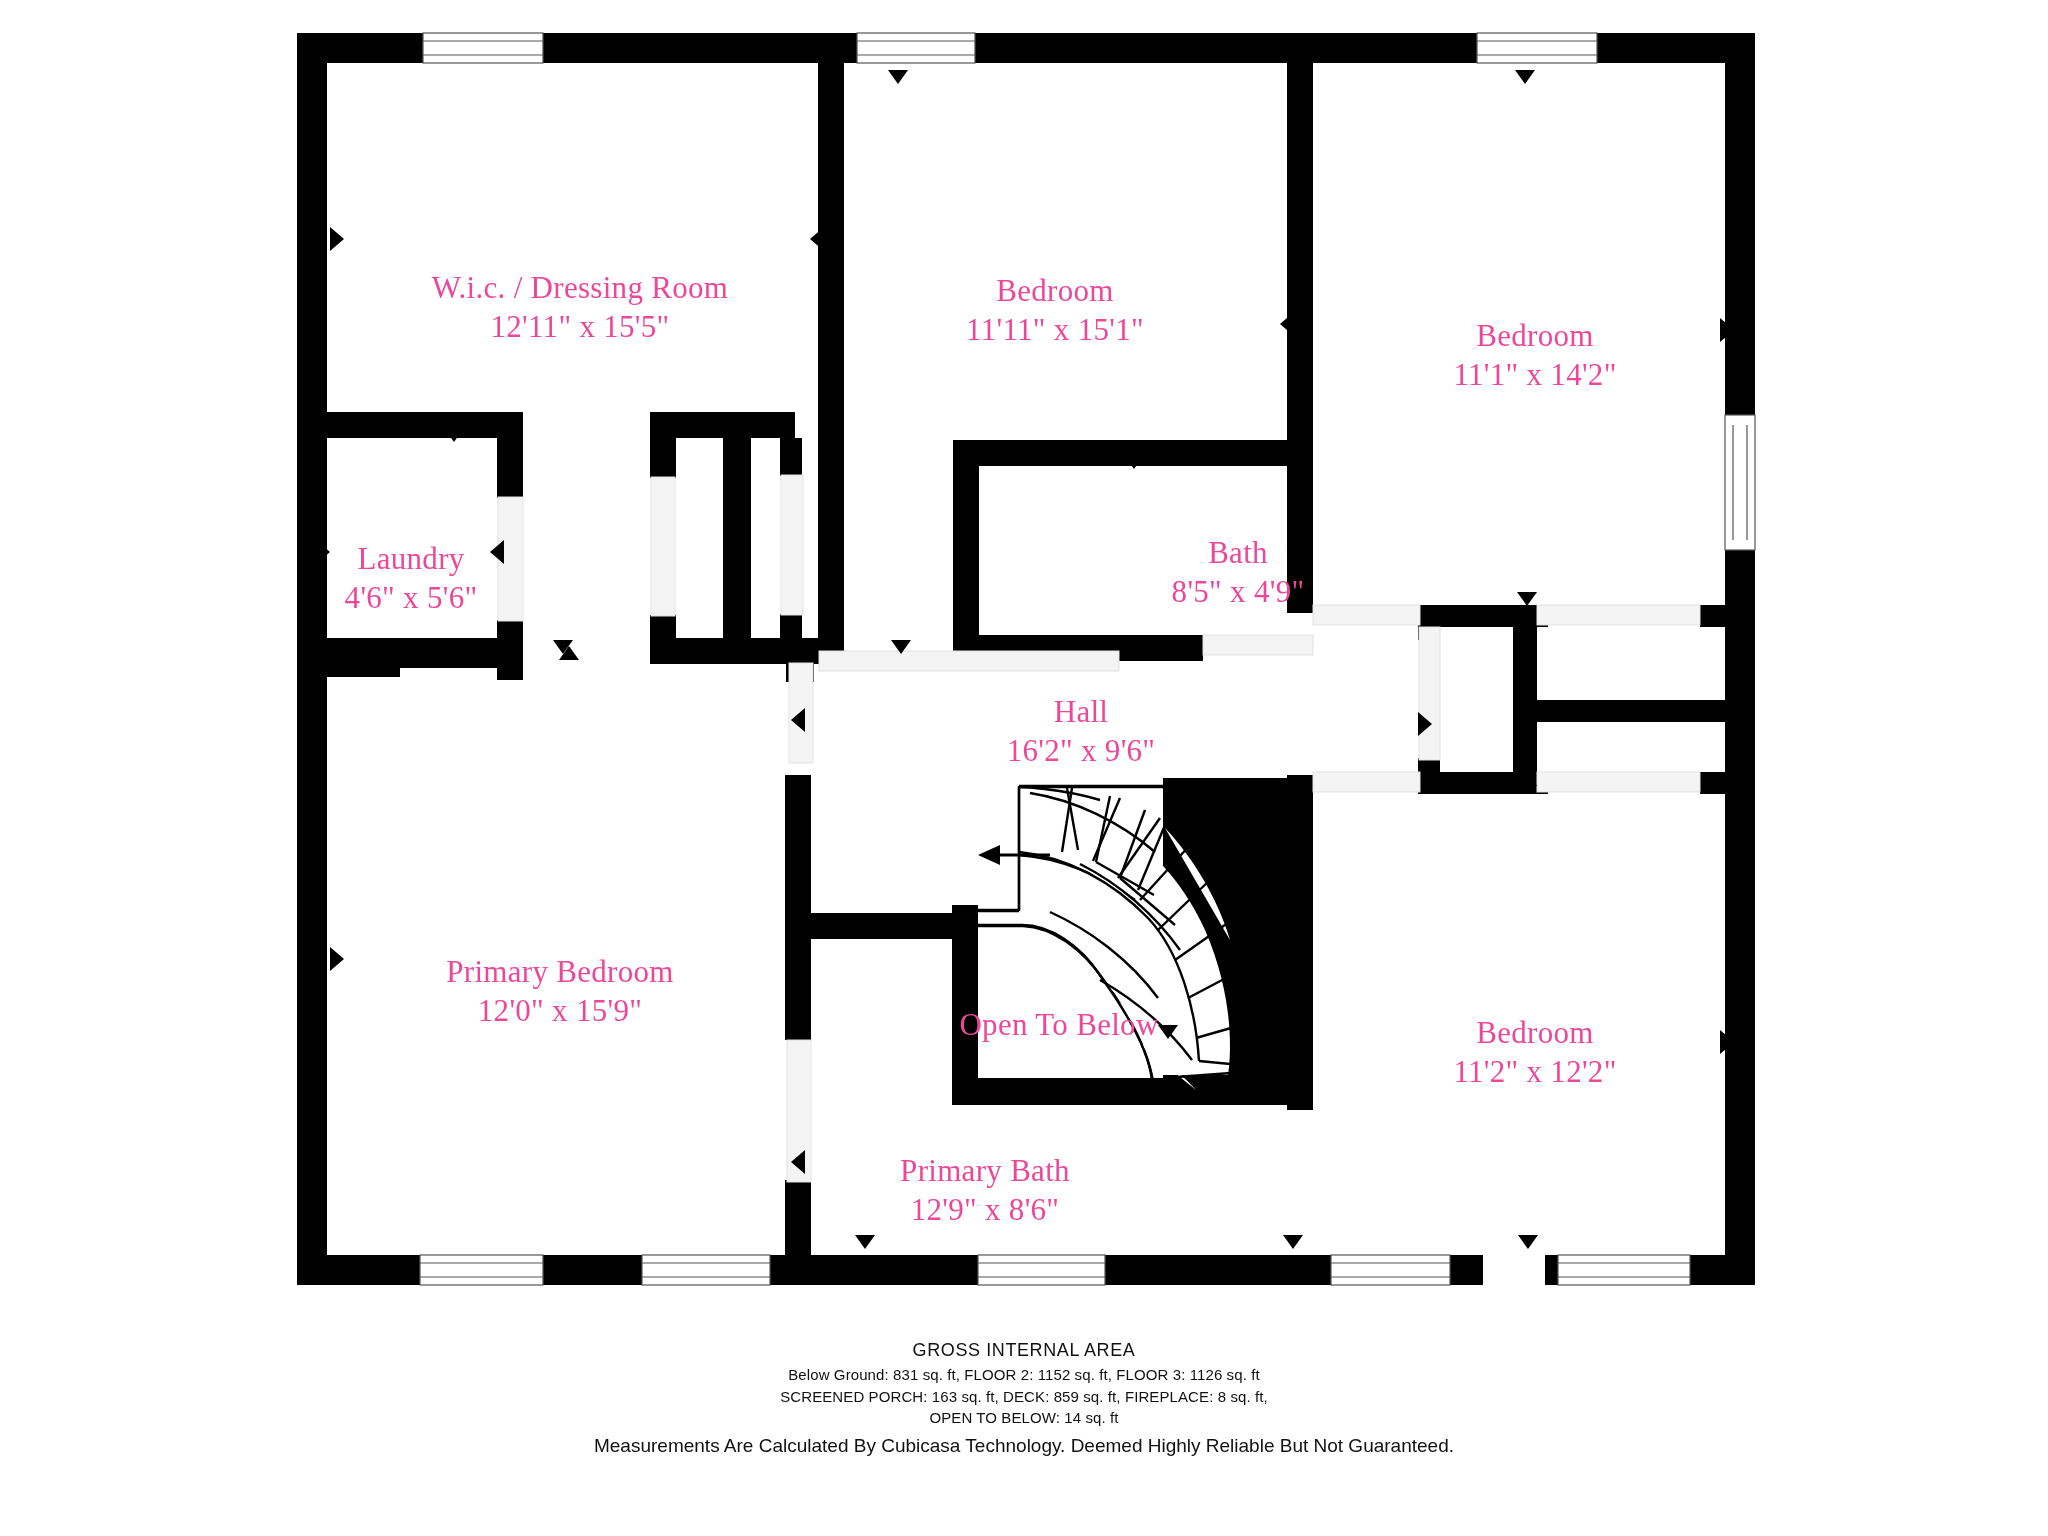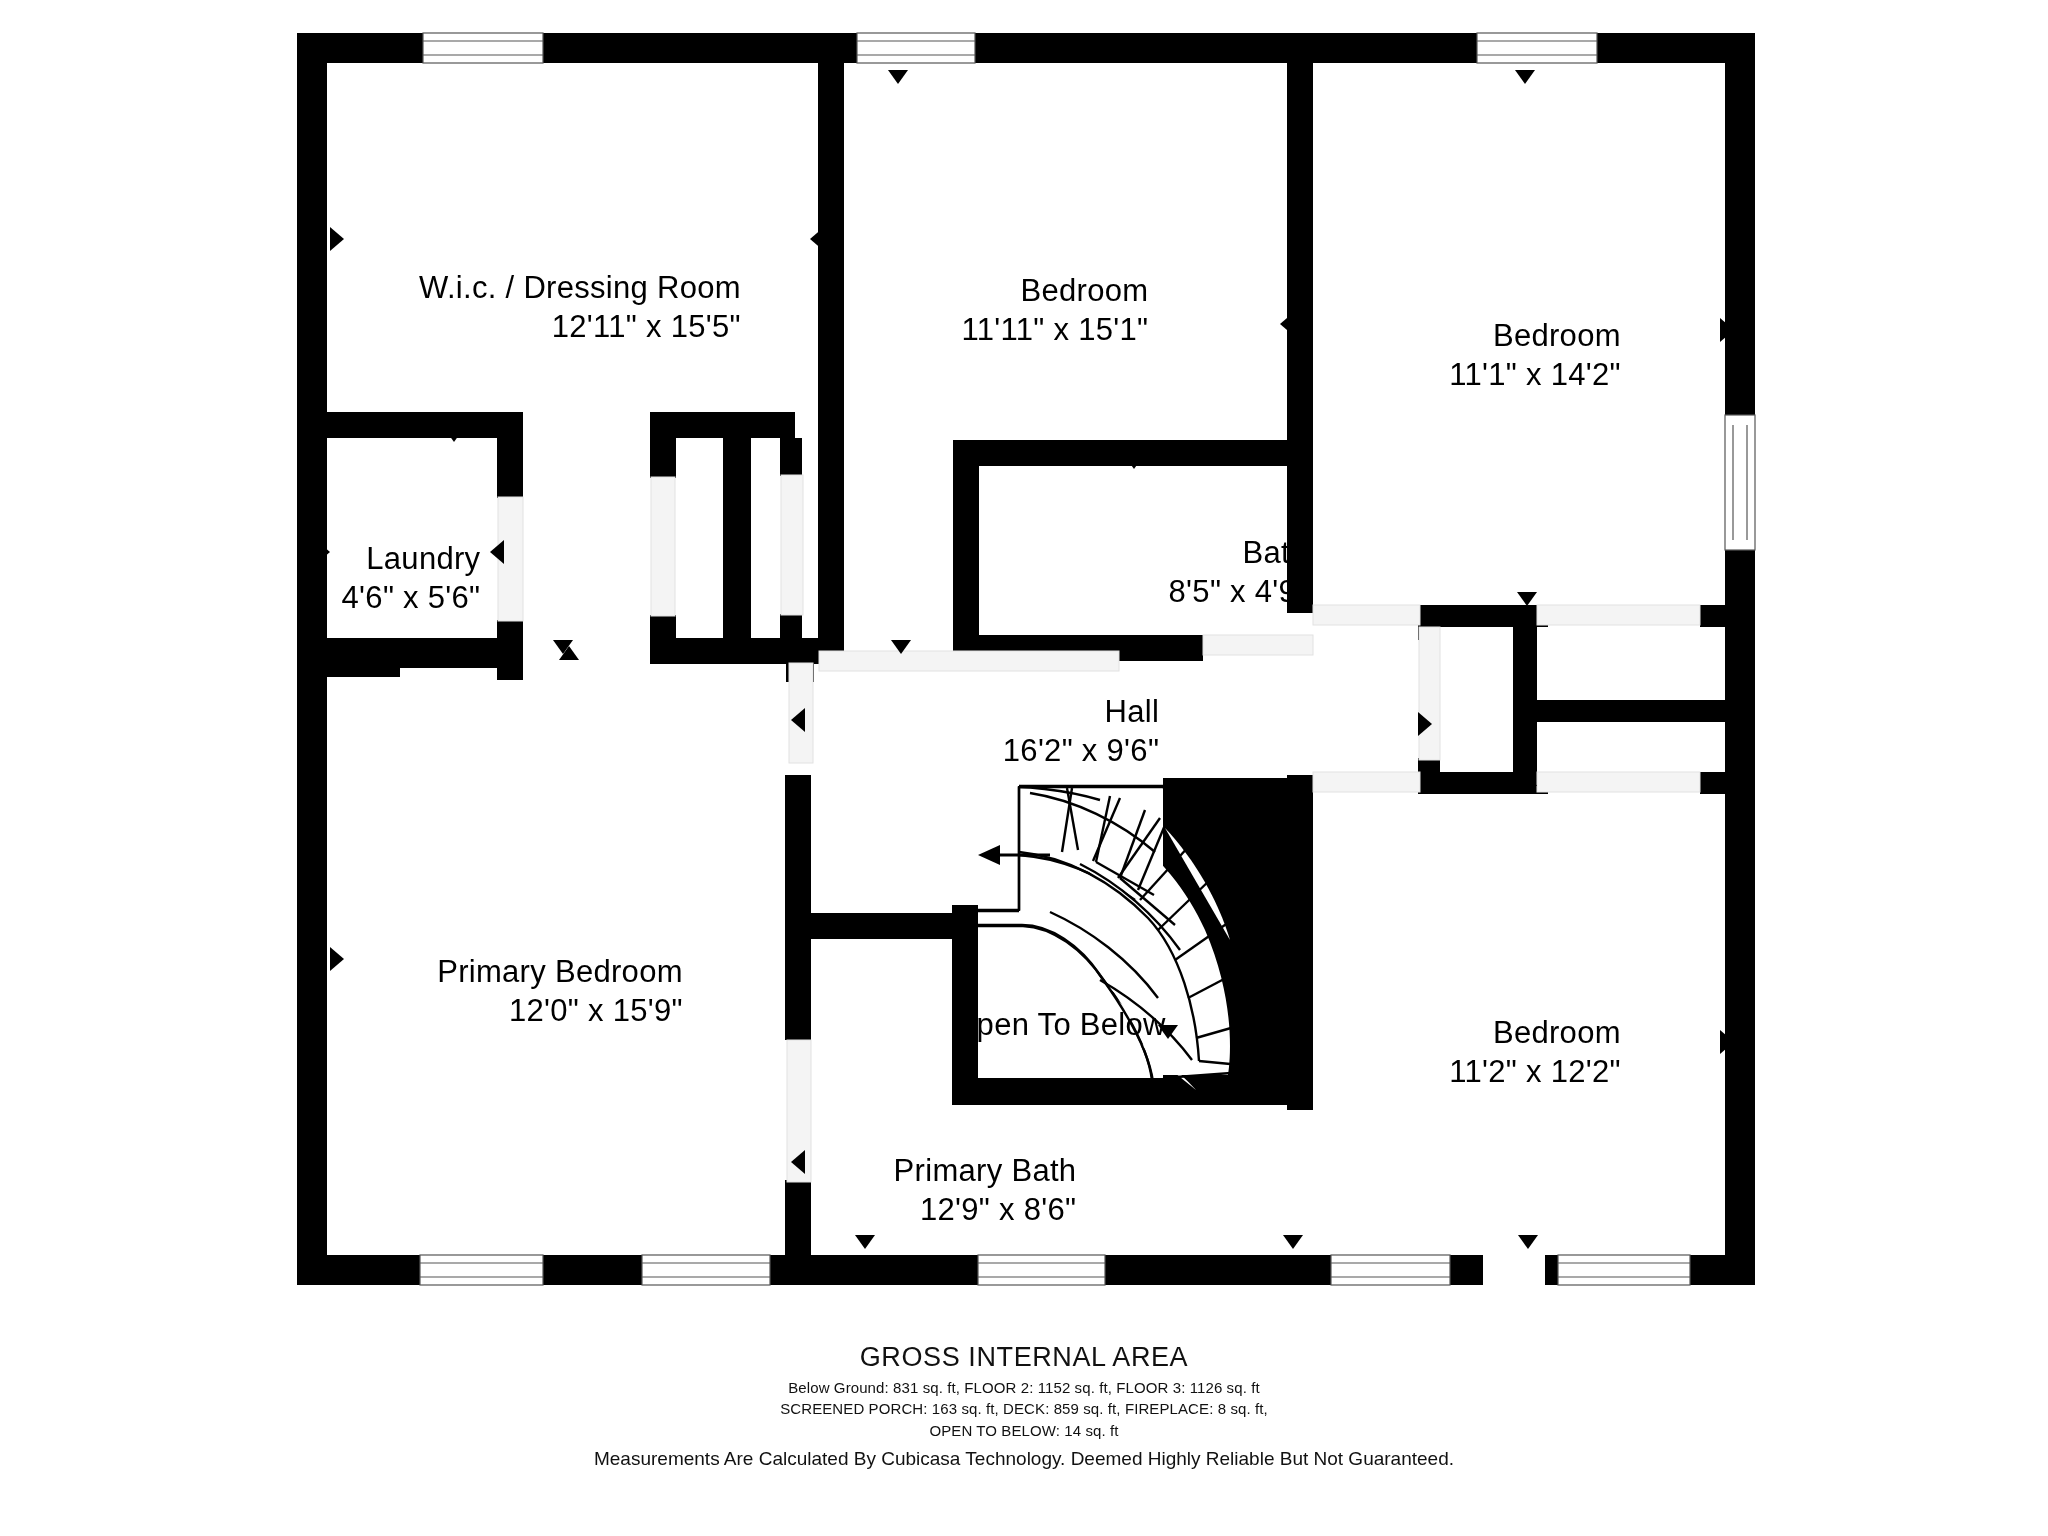--- a/index.html
+++ b/index.html
@@ -28,26 +28,26 @@
     width: 2048px;
     height: 1320px;
   }
   #plan-svg {
     position: absolute;
     left: 0;
     top: 0;
   }
   .room-label {
     position: absolute;
-    text-align: right;
+    text-align: center;
     line-height: 1.26;
     white-space: nowrap;
-    color: #000000;
+    color: #ec4899;
     transform: translate(-50%, -50%);
-    font-family: Liberation Sans, sans-serif;
+    font-family: Liberation Serif, serif;
   }
   .room-label .rl-name {
     display: block;
     font-size: 31px;
     letter-spacing: 0.3px;
   }
   .room-label .rl-dim {
     display: block;
     font-size: 31px;
     letter-spacing: 0.3px;
@@ -64,21 +64,21 @@
     font-family: "Liberation Sans", sans-serif;
   }
   #footer .f-line {
     display: block;
     font-size: 15px;
     line-height: 1.44;
     color: #111;
     letter-spacing: 0.1px;
   }
   #footer .f-title {
-    font-size: 27px;
+    font-size: 18px;
     line-height: 1.44;
     letter-spacing: 0.6px;
   }
   #footer .f-disclaimer {
     display: block;
     font-size: 19px;
     line-height: 1.5;
     margin-top: 3px;
     color: #111;
   }

